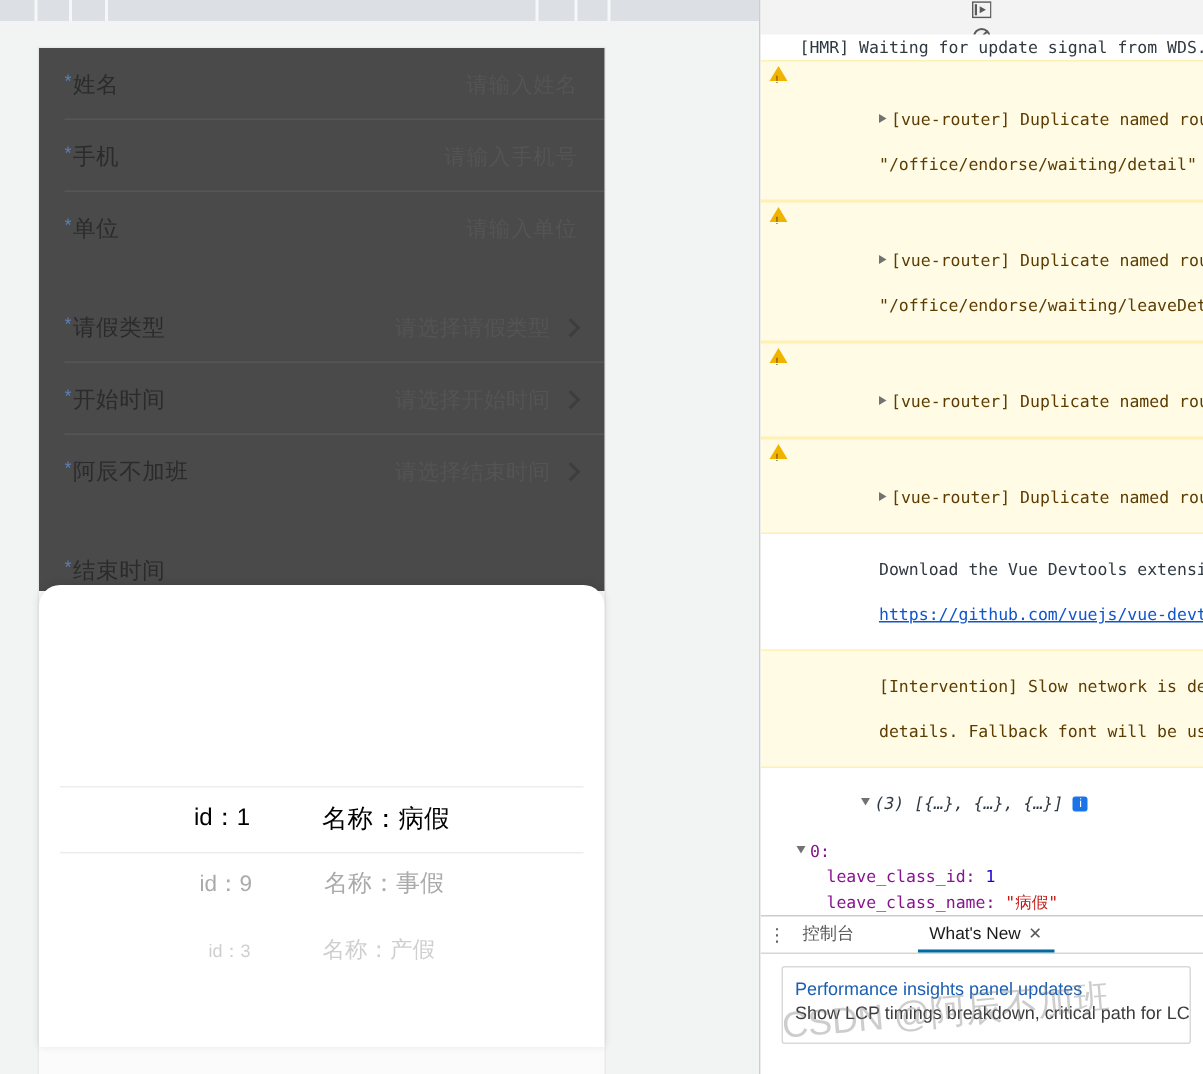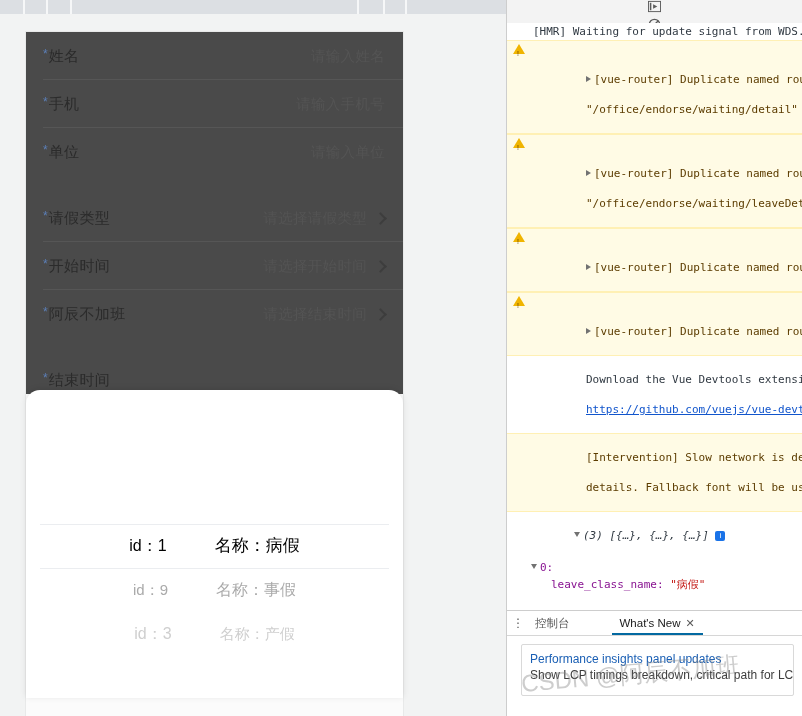--- a/index.html
+++ b/index.html
@@ -102,21 +102,21 @@
     display: flex; flex-direction: row; align-items: center; justify-content: center; gap: 48px;
   }
   .picker-item .ln { display: block; white-space: nowrap; }
   .picker-item.i0 { color: #000000; }
   .picker-item.i1 { color: #aaaaaa; }
   .picker-item.i2 { color: #cfcfcf; }
   .picker-item.i0 .ln1 { font-size: 16px; }
   .picker-item.i0 .ln2 { font-size: 17px; }
   .picker-item.i1 .ln1 { font-size: 15px; }
   .picker-item.i1 .ln2 { font-size: 16px; }
-  .picker-item.i2 .ln1 { font-size: 16px; }
+  .picker-item.i2 .ln1 { font-size: 12px; }
   .picker-item.i2 .ln2 { font-size: 15px; }
 
   .picker-mask-line {
     position: absolute; left: 14px; right: 14px; height: 1px;
     background: #ebedf0;
   }
   .mask-top { top: 134px; }
   .mask-bot { top: 178px; }
 
   
@@ -394,20 +394,21 @@
       <div class="msg info">
         <span>[Intervention] Slow network is detected. See h</span><br>
         <span>details. Fallback font will be used while load</span>
       </div>
 
       <div class="obj" style="padding-left:14px">
         <span class="tri open"></span><span class="ital">(3)</span> <span class="ital">[{…}, {…}, {…}]</span> <span class="info-badge">i</span>
       </div>
 
       <div class="obj" style="padding-left:24px"><span class="tri open"></span><span class="prop">0:</span></div>
+      <div class="obj" style="padding-left:44px"><span class="prop">leave_class_id:</span> <span class="num">1</span></div>
       <div class="obj" style="padding-left:44px"><span class="prop">leave_class_name:</span> <span class="str">"病假"</span></div>
 
     </div>
 
     <div class="dt-drawer">
       <div class="drawer-tabs">
         <span class="kebab">⋮</span>
         <span class="drawer-tab">控制台</span>
         <span class="drawer-tab active"><span>What's New</span><span class="tab-close">✕</span></span>
       </div>

